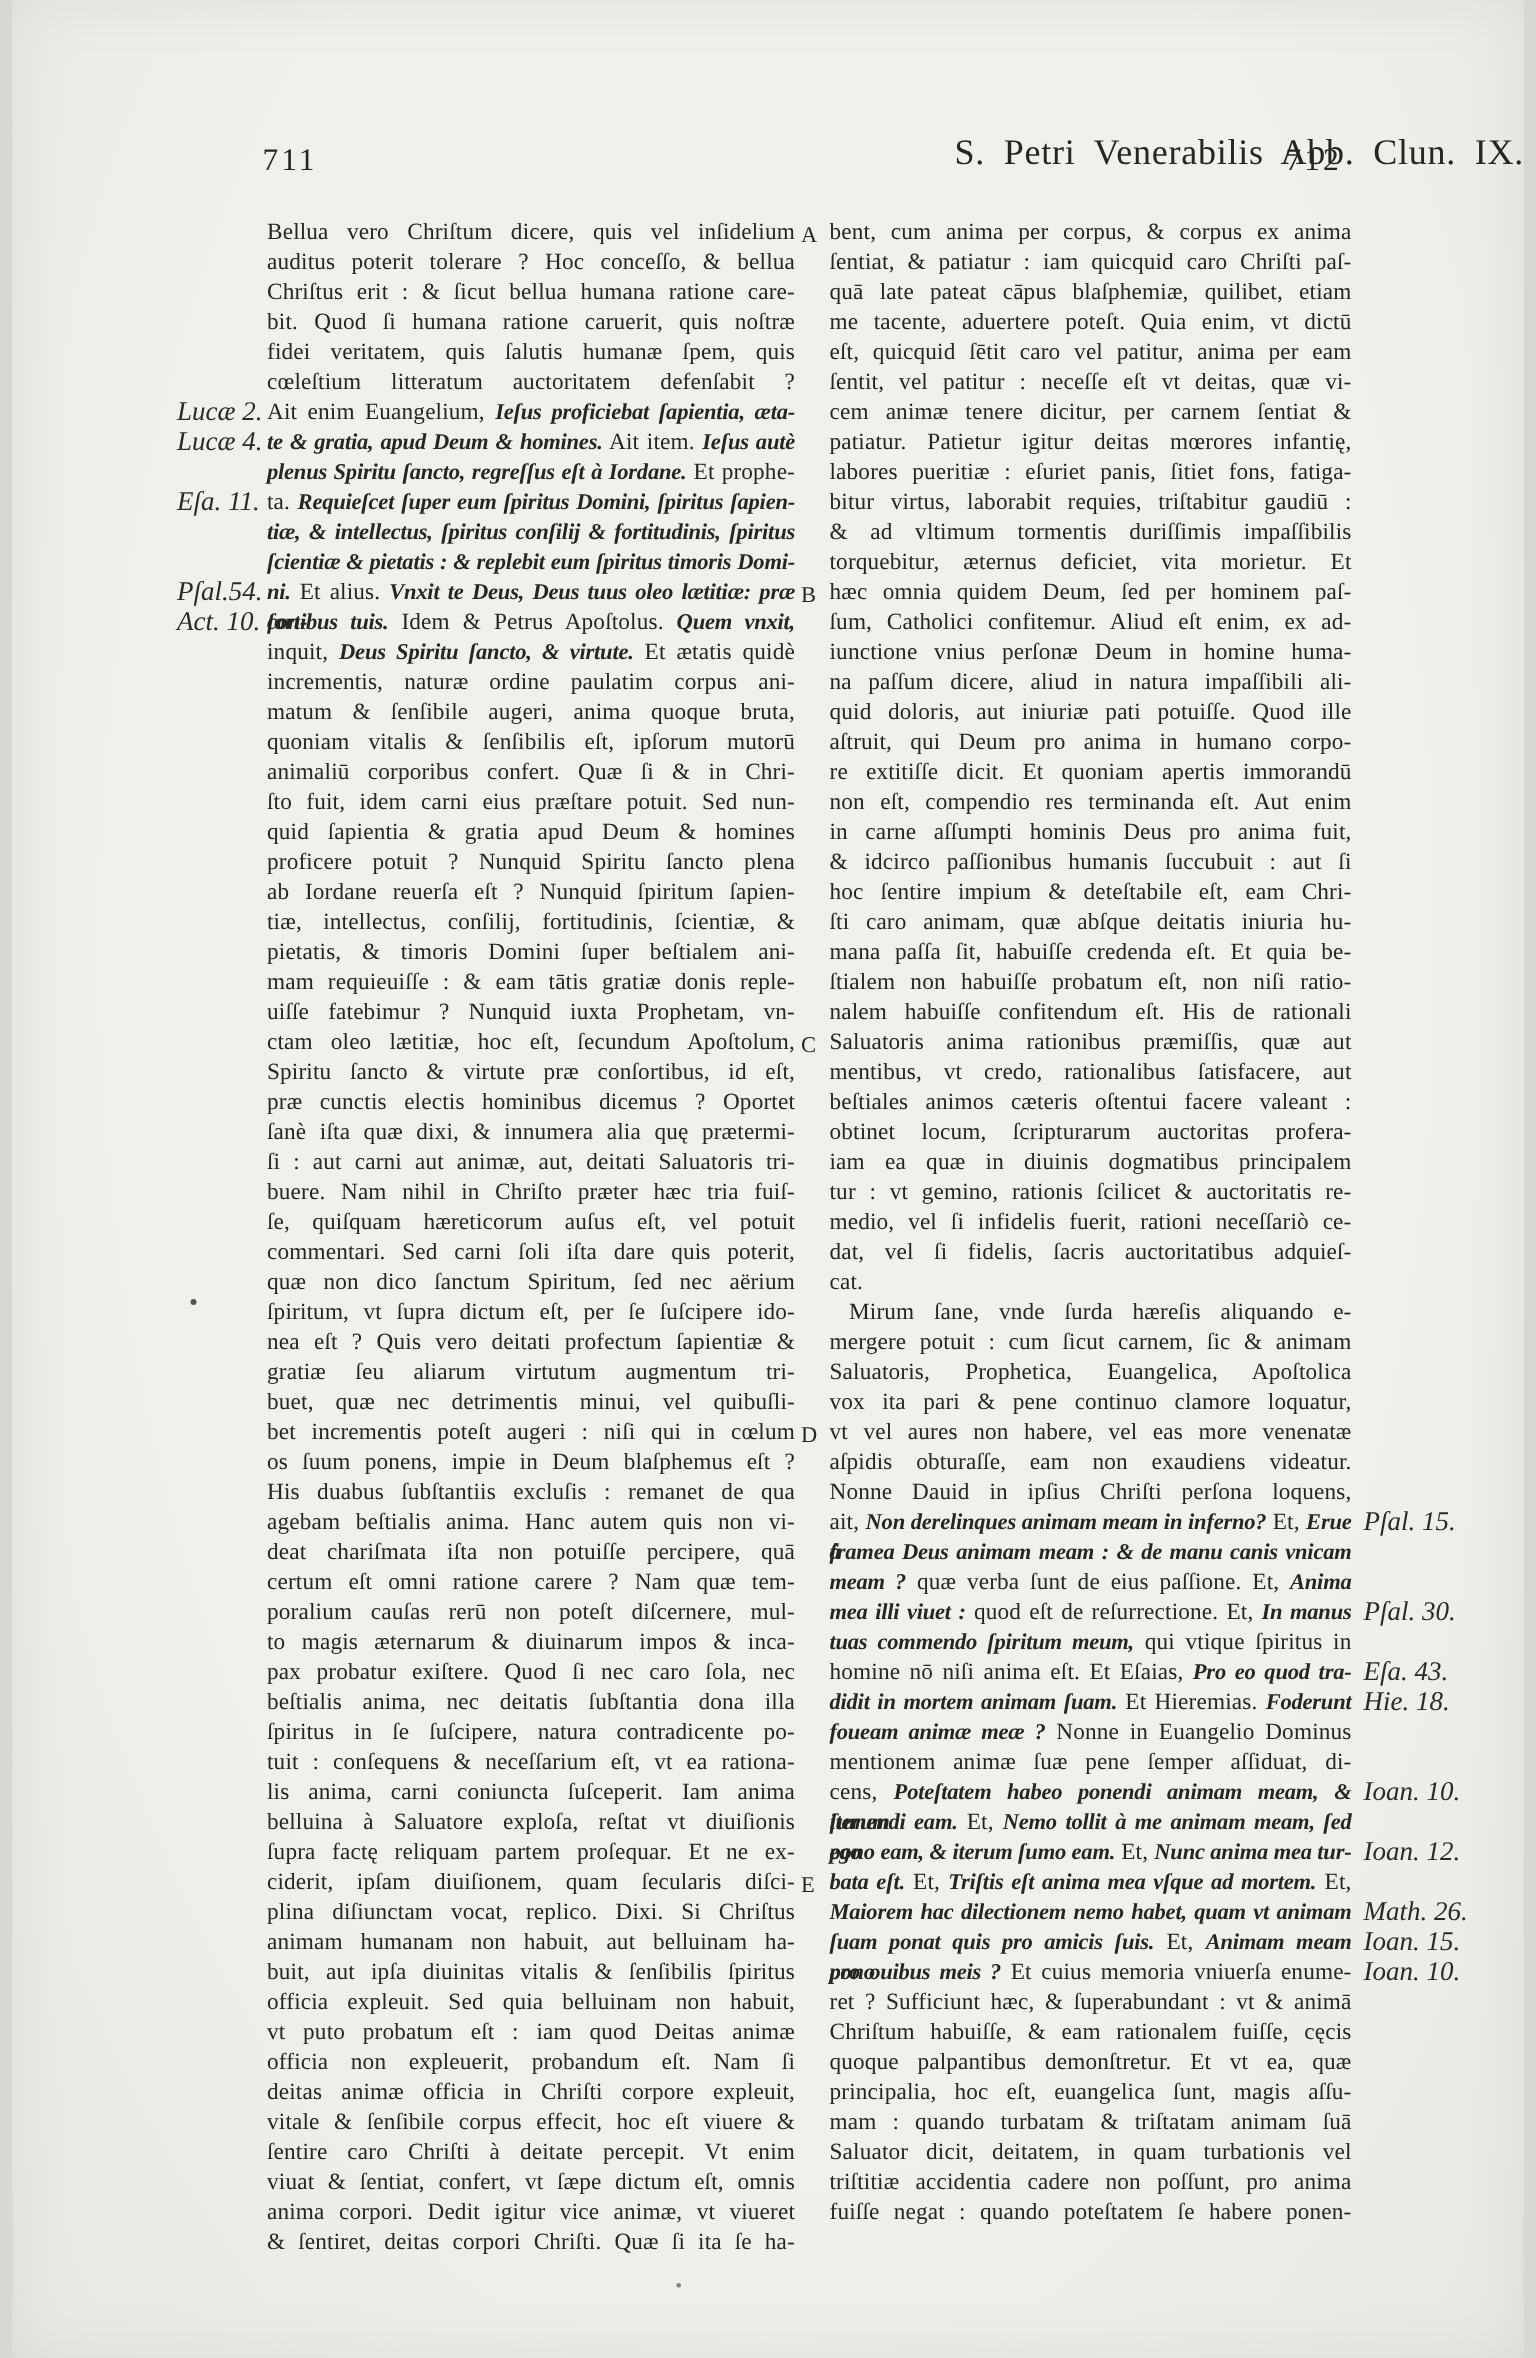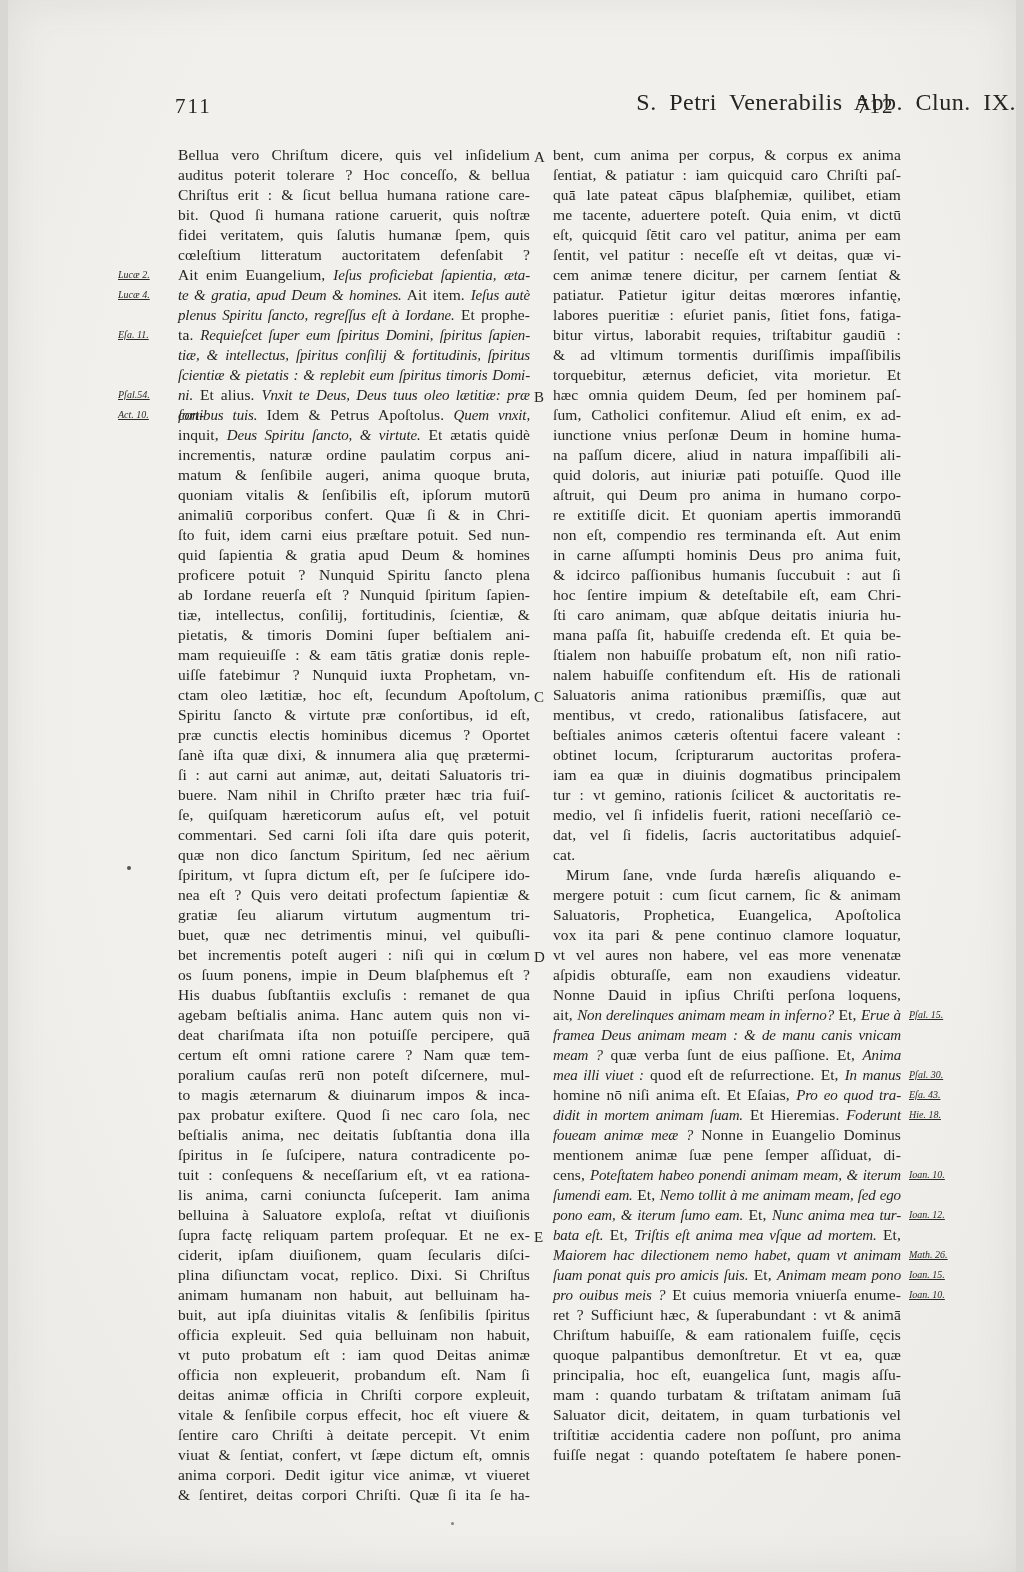--- a/index.html
+++ b/index.html
@@ -20,24 +20,24 @@
   }
   .col{position:absolute;top:145px;}
   #colL{left:170px;width:352px;}
   #colR{left:545px;width:348px;}
   .line{
     position:relative;height:20px;line-height:20px;font-size:15.5px;
     text-align:justify;text-align-last:justify;letter-spacing:.1px;
   }
   .line.noj{text-align-last:left;}
   .line.ind{text-indent:13px;}
-  .line i{font-style:italic;font-size:.97em;letter-spacing:-.15px;}
+  .line i{font-style:italic;font-size:.97em;letter-spacing:-.15px;font-weight:bold;}
   .mn{
-    position:absolute;font-style:italic;font-size:10px;line-height:19px;
-    white-space:nowrap;color:#2c2a26;text-align:left;text-align-last:left;letter-spacing:0;text-decoration:underline;
+    position:absolute;font-style:italic;font-size:18px;line-height:19px;
+    white-space:nowrap;color:#2c2a26;text-align:left;text-align-last:left;letter-spacing:0;
   }
   #colL .mn{left:-60px;}
   #colR .mn{left:100%;margin-left:8px;text-align:right;}
   .sn{
     position:absolute;left:-19px;top:2px;font-size:15px;font-style:normal;
     text-align:left;text-align-last:left;
   }
   .dot{position:absolute;background:#56534e;border-radius:50%;}
   #dot1{left:119px;top:866px;width:4px;height:4px;}
   #dot2{left:443px;top:1522px;width:3px;height:3px;opacity:.7;}
@@ -161,20 +161,21 @@
       <div class="line"><span>mergere potuit : cum ſicut carnem, ſic &amp; animam</span></div>
       <div class="line"><span>Saluatoris, Prophetica, Euangelica, Apoſtolica</span></div>
       <div class="line"><span>vox ita pari &amp; pene continuo clamore loquatur,</span></div>
       <div class="line"><span class="sn">D</span><span>vt vel aures non habere, vel eas more venenatæ</span></div>
       <div class="line"><span>aſpidis obturaſſe, eam non exaudiens videatur.</span></div>
       <div class="line"><span>Nonne Dauid in ipſius Chriſti perſona loquens,</span></div>
       <div class="line"><span class="mn">Pſal. 15.</span><span>ait, <i>Non derelinques animam meam in inferno?</i> Et, <i>Erue à</i></span></div>
       <div class="line"><span><i>framea Deus animam meam : &amp; de manu canis vnicam</i></span></div>
       <div class="line"><span><i>meam ?</i> quæ verba ſunt de eius paſſione. Et, <i>Anima</i></span></div>
       <div class="line"><span class="mn">Pſal. 30.</span><span><i>mea illi viuet :</i> quod eſt de reſurrectione. Et, <i>In manus</i></span></div>
+      <div class="line"><span><i>tuas commendo ſpiritum meum,</i> qui vtique ſpiritus in</span></div>
       <div class="line"><span class="mn">Eſa. 43.</span><span>homine nō niſi anima eſt. Et Eſaias, <i>Pro eo quod tra-</i></span></div>
       <div class="line"><span class="mn">Hie. 18.</span><span><i>didit in mortem animam ſuam.</i> Et Hieremias. <i>Foderunt</i></span></div>
       <div class="line"><span><i>foueam animæ meæ ?</i> Nonne in Euangelio Dominus</span></div>
       <div class="line"><span>mentionem animæ ſuæ pene ſemper aſſiduat, di-</span></div>
       <div class="line"><span class="mn">Ioan. 10.</span><span>cens, <i>Poteſtatem habeo ponendi animam meam, &amp; iterum</i></span></div>
       <div class="line"><span><i>ſumendi eam.</i> Et, <i>Nemo tollit à me animam meam, ſed ego</i></span></div>
       <div class="line"><span class="mn">Ioan. 12.</span><span><i>pono eam, &amp; iterum ſumo eam.</i> Et, <i>Nunc anima mea tur-</i></span></div>
       <div class="line"><span class="sn">E</span><span><i>bata eſt.</i> Et, <i>Triſtis eſt anima mea vſque ad mortem.</i> Et,</span></div>
       <div class="line"><span class="mn">Math. 26.</span><span><i>Maiorem hac dilectionem nemo habet, quam vt animam</i></span></div>
       <div class="line"><span class="mn">Ioan. 15.</span><span><i>ſuam ponat quis pro amicis ſuis.</i> Et, <i>Animam meam pono</i></span></div>

